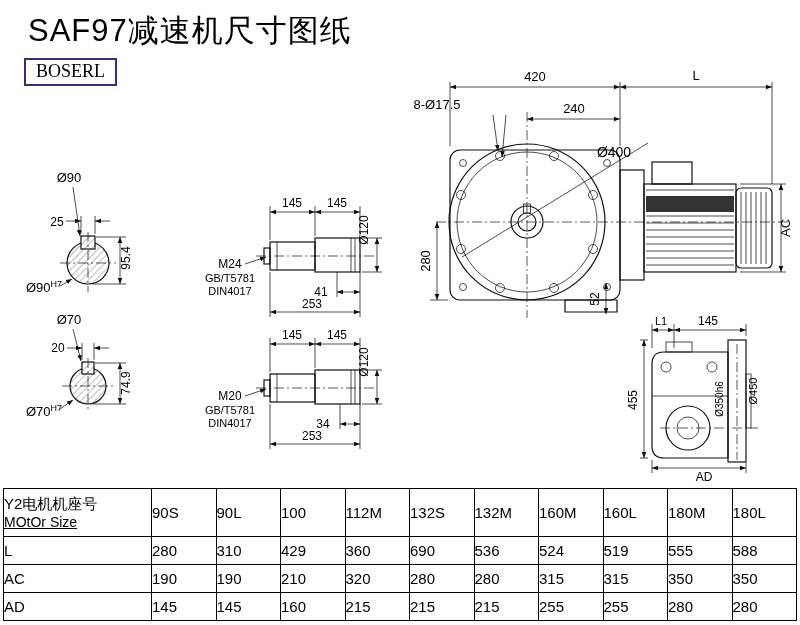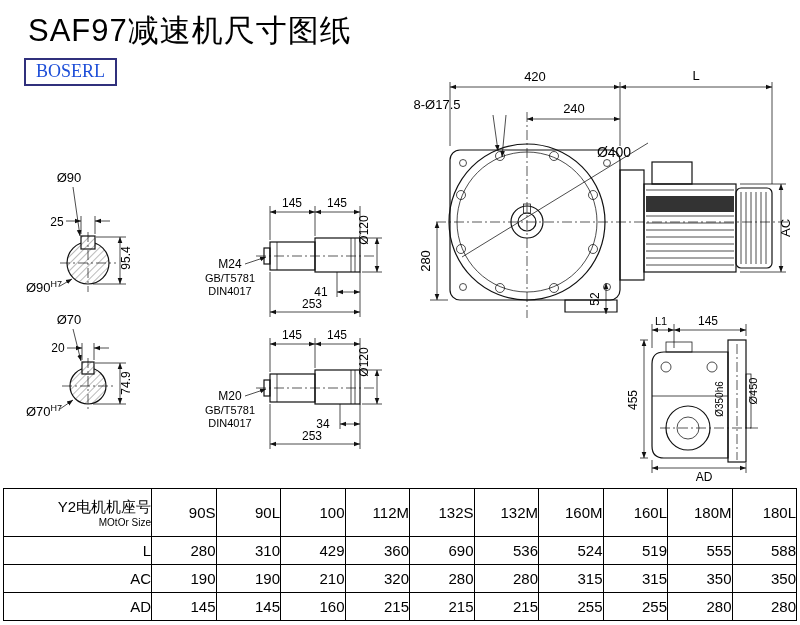--- a/index.html
+++ b/index.html
@@ -1,34 +1,34 @@
 <!DOCTYPE html>
 <html><head>
 <meta charset="utf-8">
 <style>
   *{margin:0;padding:0;box-sizing:border-box}
   html,body{width:800px;height:625px;background:#fff;overflow:hidden;position:relative;
     font-family:"Liberation Sans",sans-serif;color:#000}
   .title{position:absolute;left:28px;top:10px;font-size:31px;font-weight:normal;letter-spacing:1px}
-  .brand{position:absolute;left:24px;top:58px;border:2px solid #30307c;color:#1d4ed8;
+  .brand{position:absolute;left:24px;top:58px;border:2px solid #30307c;color:#000000;
     font-family:"Liberation Serif",serif;font-size:18px;padding:1px 10px 2px;background:#fff}
   svg.drawing{position:absolute;left:0;top:0}
   .s{stroke:#111;stroke-width:1.2;fill:none}
   .sf{stroke:#111;stroke-width:1.2}
   .t1{stroke:#111;stroke-width:.75;fill:none}
   .cl{stroke:#111;stroke-width:.7;fill:none;stroke-dasharray:10 3 2 3}
   text{font-family:"Liberation Sans",sans-serif;fill:#000;font-size:12px;text-anchor:middle}
   .t10{font-size:10px}.t11{font-size:11px}.t13{font-size:13px}.t14{font-size:14px}
   .ta-s{text-anchor:start}
   table.dim{position:absolute;left:3px;top:488px;width:794px;border-collapse:collapse;
-    table-layout:fixed;text-align:right;font-size:15px}
+    table-layout:fixed;text-align:left;font-size:15px}
   table.dim th,table.dim td{border:1px solid #000;font-weight:normal;height:28px;padding:0}
   table.dim tr.hd th{height:48px}
   .hdr-cn{font-size:15px}
-  .hdr-en{font-size:10px;}
+  .hdr-en{font-size:14px;text-decoration:underline}
 </style>
 </head>
 <body>
 
 <div class="title">SAF97减速机尺寸图纸</div>
 <div class="brand">BOSERL</div>
 
 <svg class="drawing" width="800" height="625" viewBox="0 0 800 625">
   <defs>
     <marker id="arr" viewBox="0 0 10 10" refX="9" refY="5" markerWidth="9" markerHeight="9" orient="auto-start-reverse">

